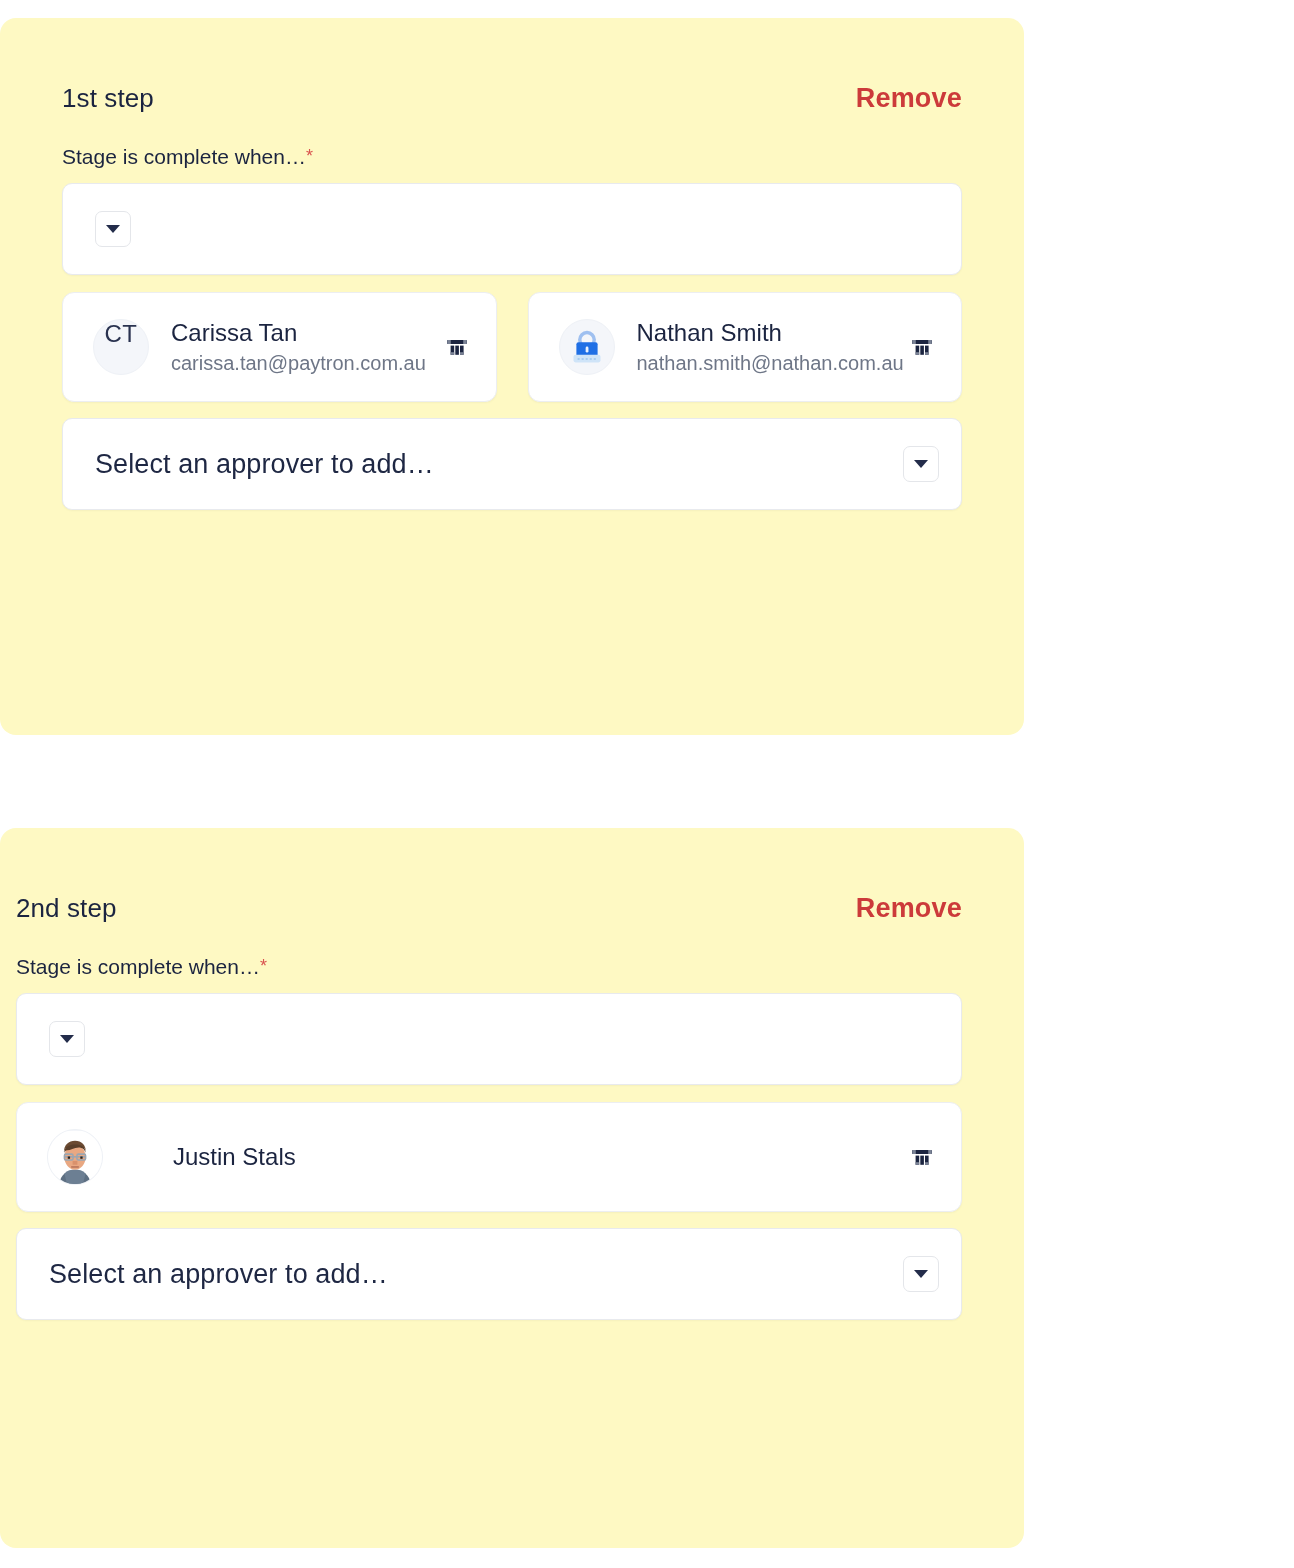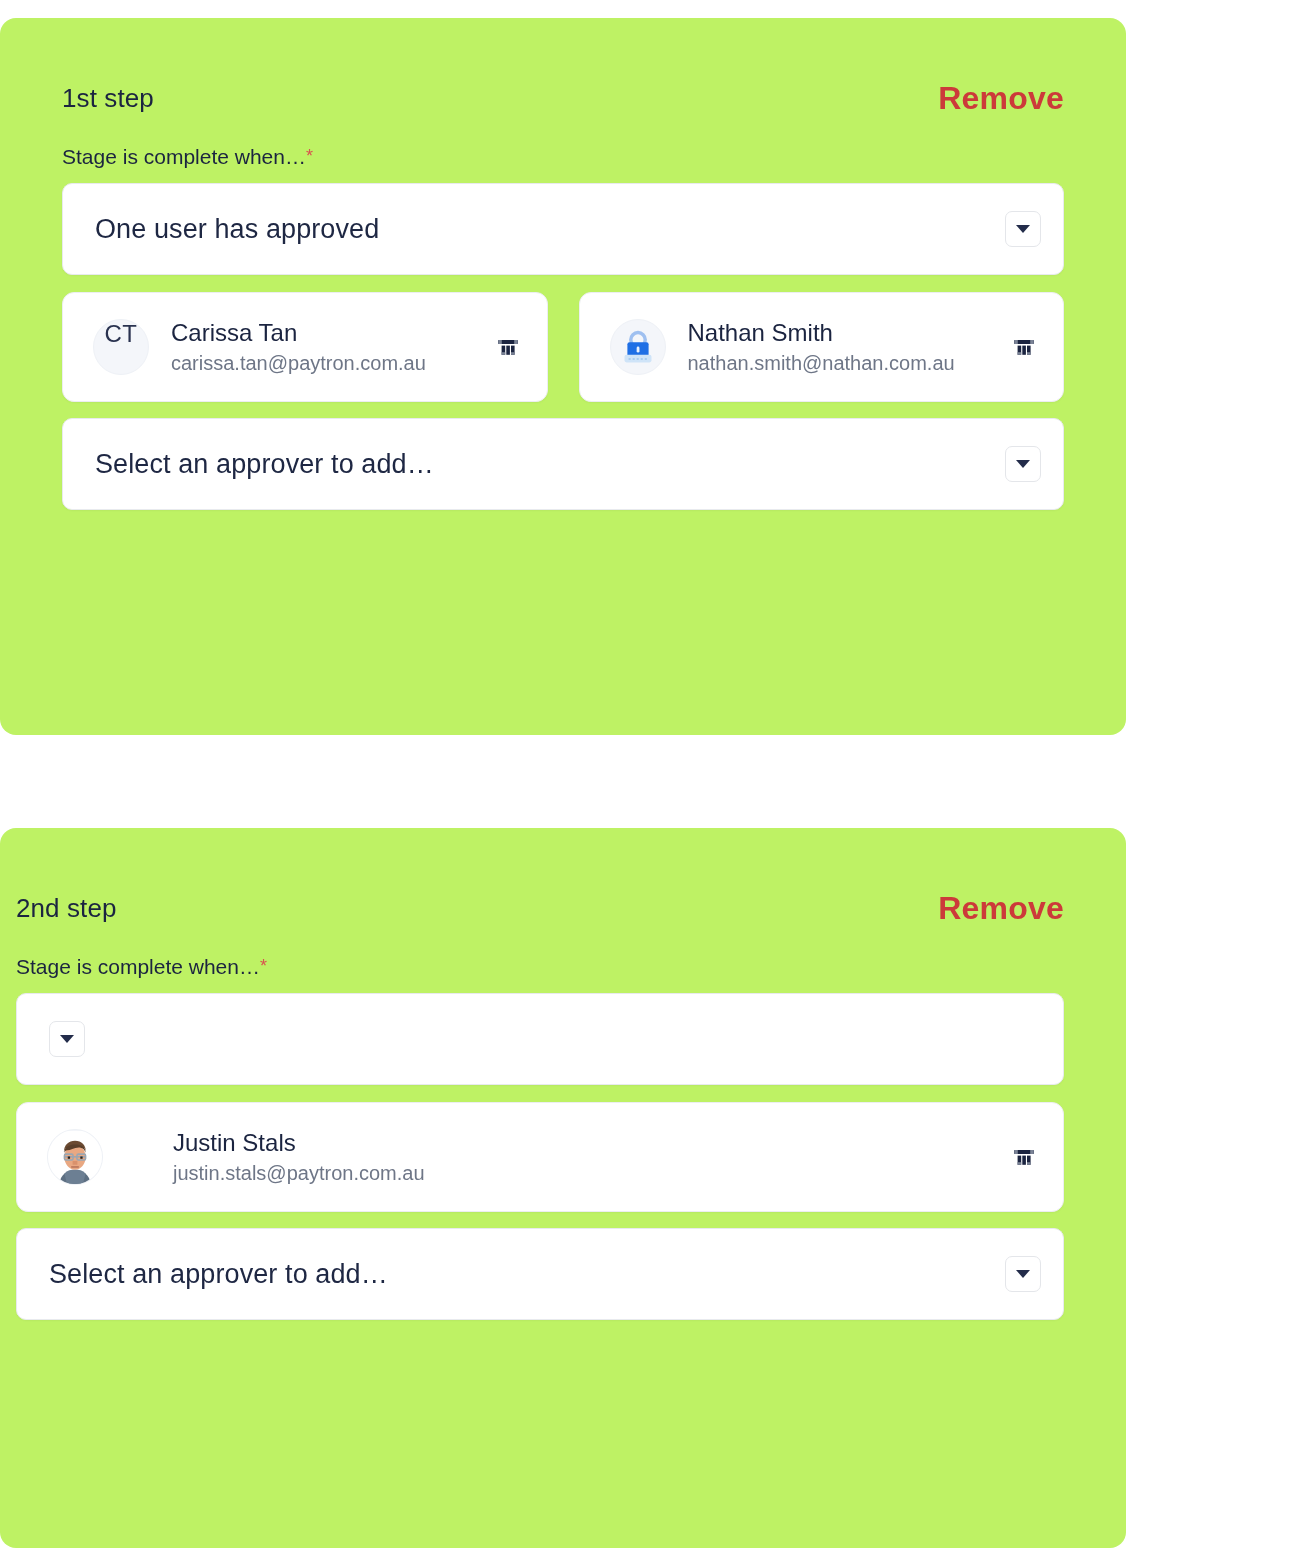--- a/index.html
+++ b/index.html
@@ -17,22 +17,22 @@
     height: 1568px;
     position: relative;
     background: #ffffff;
     overflow: hidden;
   }
 
   
   .step-card {
     position: absolute;
     left: 0;
-    width: 1126px;
-    background: #bef264;
+    width: 1024px;
+    background: #fef9c3;
     border-radius: 16px;
     padding: 0 62px;
   }
 
   .step-card.first  { top: 18px;  height: 717px; }
   .step-card.second { top: 828px; height: 720px; padding-left: 16px; }
 
   .step-header {
     display: flex;
     align-items: center;
@@ -43,21 +43,21 @@
 
   .step-title {
     font-size: 26px;
     font-weight: 400;
     color: #1b2440;
     letter-spacing: .1px;
     line-height: 1;
   }
 
   .remove-link {
-    font-size: 32px;
+    font-size: 27px;
     font-weight: 700;
     color: #cc3a3a;
     letter-spacing: .2px;
     cursor: pointer;
     line-height: 1;
     background: none;
     border: none;
     font-family: "Liberation Sans", sans-serif;
   }
 
@@ -199,21 +199,20 @@
     <div class="step-header">
       <h2 class="step-title">1st step</h2>
       <button class="remove-link">Remove</button>
     </div>
 
     <div class="field-label">
       <span>Stage is complete when…</span><span class="req">*</span>
     </div>
 
     <div class="select-box">
-      <span class="select-value">One user has approved</span>
       <span class="caret-btn">
         <span class="caret"></span>
       </span>
     </div>
 
     <div class="approver-row">
 
       <div class="approver-card">
         <div class="avatar">
           <span class="initials">CT</span>
@@ -312,21 +311,20 @@
             <rect x="17" y="24" width="9" height="6" rx="1.6" fill="none" stroke="#9aa6b2" stroke-width="1.6"></rect>
             <rect x="30" y="24" width="9" height="6" rx="1.6" fill="none" stroke="#9aa6b2" stroke-width="1.6"></rect>
             <rect x="20.5" y="26.4" width="2.4" height="2.4" fill="#2a2420"></rect>
             <rect x="33.5" y="26.4" width="2.4" height="2.4" fill="#2a2420"></rect>
             <rect x="25.5" y="31" width="5" height="4" fill="#d9916c"></rect>
             <rect x="24" y="36.5" width="8" height="1.6" fill="#b8745a"></rect>
           </svg>
         </div>
         <div class="approver-info">
           <span class="approver-name">Justin Stals</span>
-          <span class="approver-email">justin.stals@paytron.com.au</span>
         </div>
         <button class="trash-btn">
           <svg width="26" height="27" viewBox="0 0 26 27" aria-hidden="true">
             <rect x="3" y="6" width="20" height="4" rx="0.7" fill="#1b2440"></rect>
             <rect x="3.2" y="6" width="3.6" height="4" fill="#7b8396"></rect>
             <rect x="19.2" y="6" width="3.6" height="4" fill="#7b8396"></rect>
             <rect x="6.6" y="11.6" width="3.6" height="9.2" fill="#1b2440"></rect>
             <rect x="11.3" y="11.6" width="3.6" height="9.2" fill="#1b2440"></rect>
             <rect x="16" y="11.6" width="3.6" height="9.2" fill="#1b2440"></rect>
             <rect x="6.6" y="18.2" width="3.6" height="2.6" fill="#7b8396"></rect>

